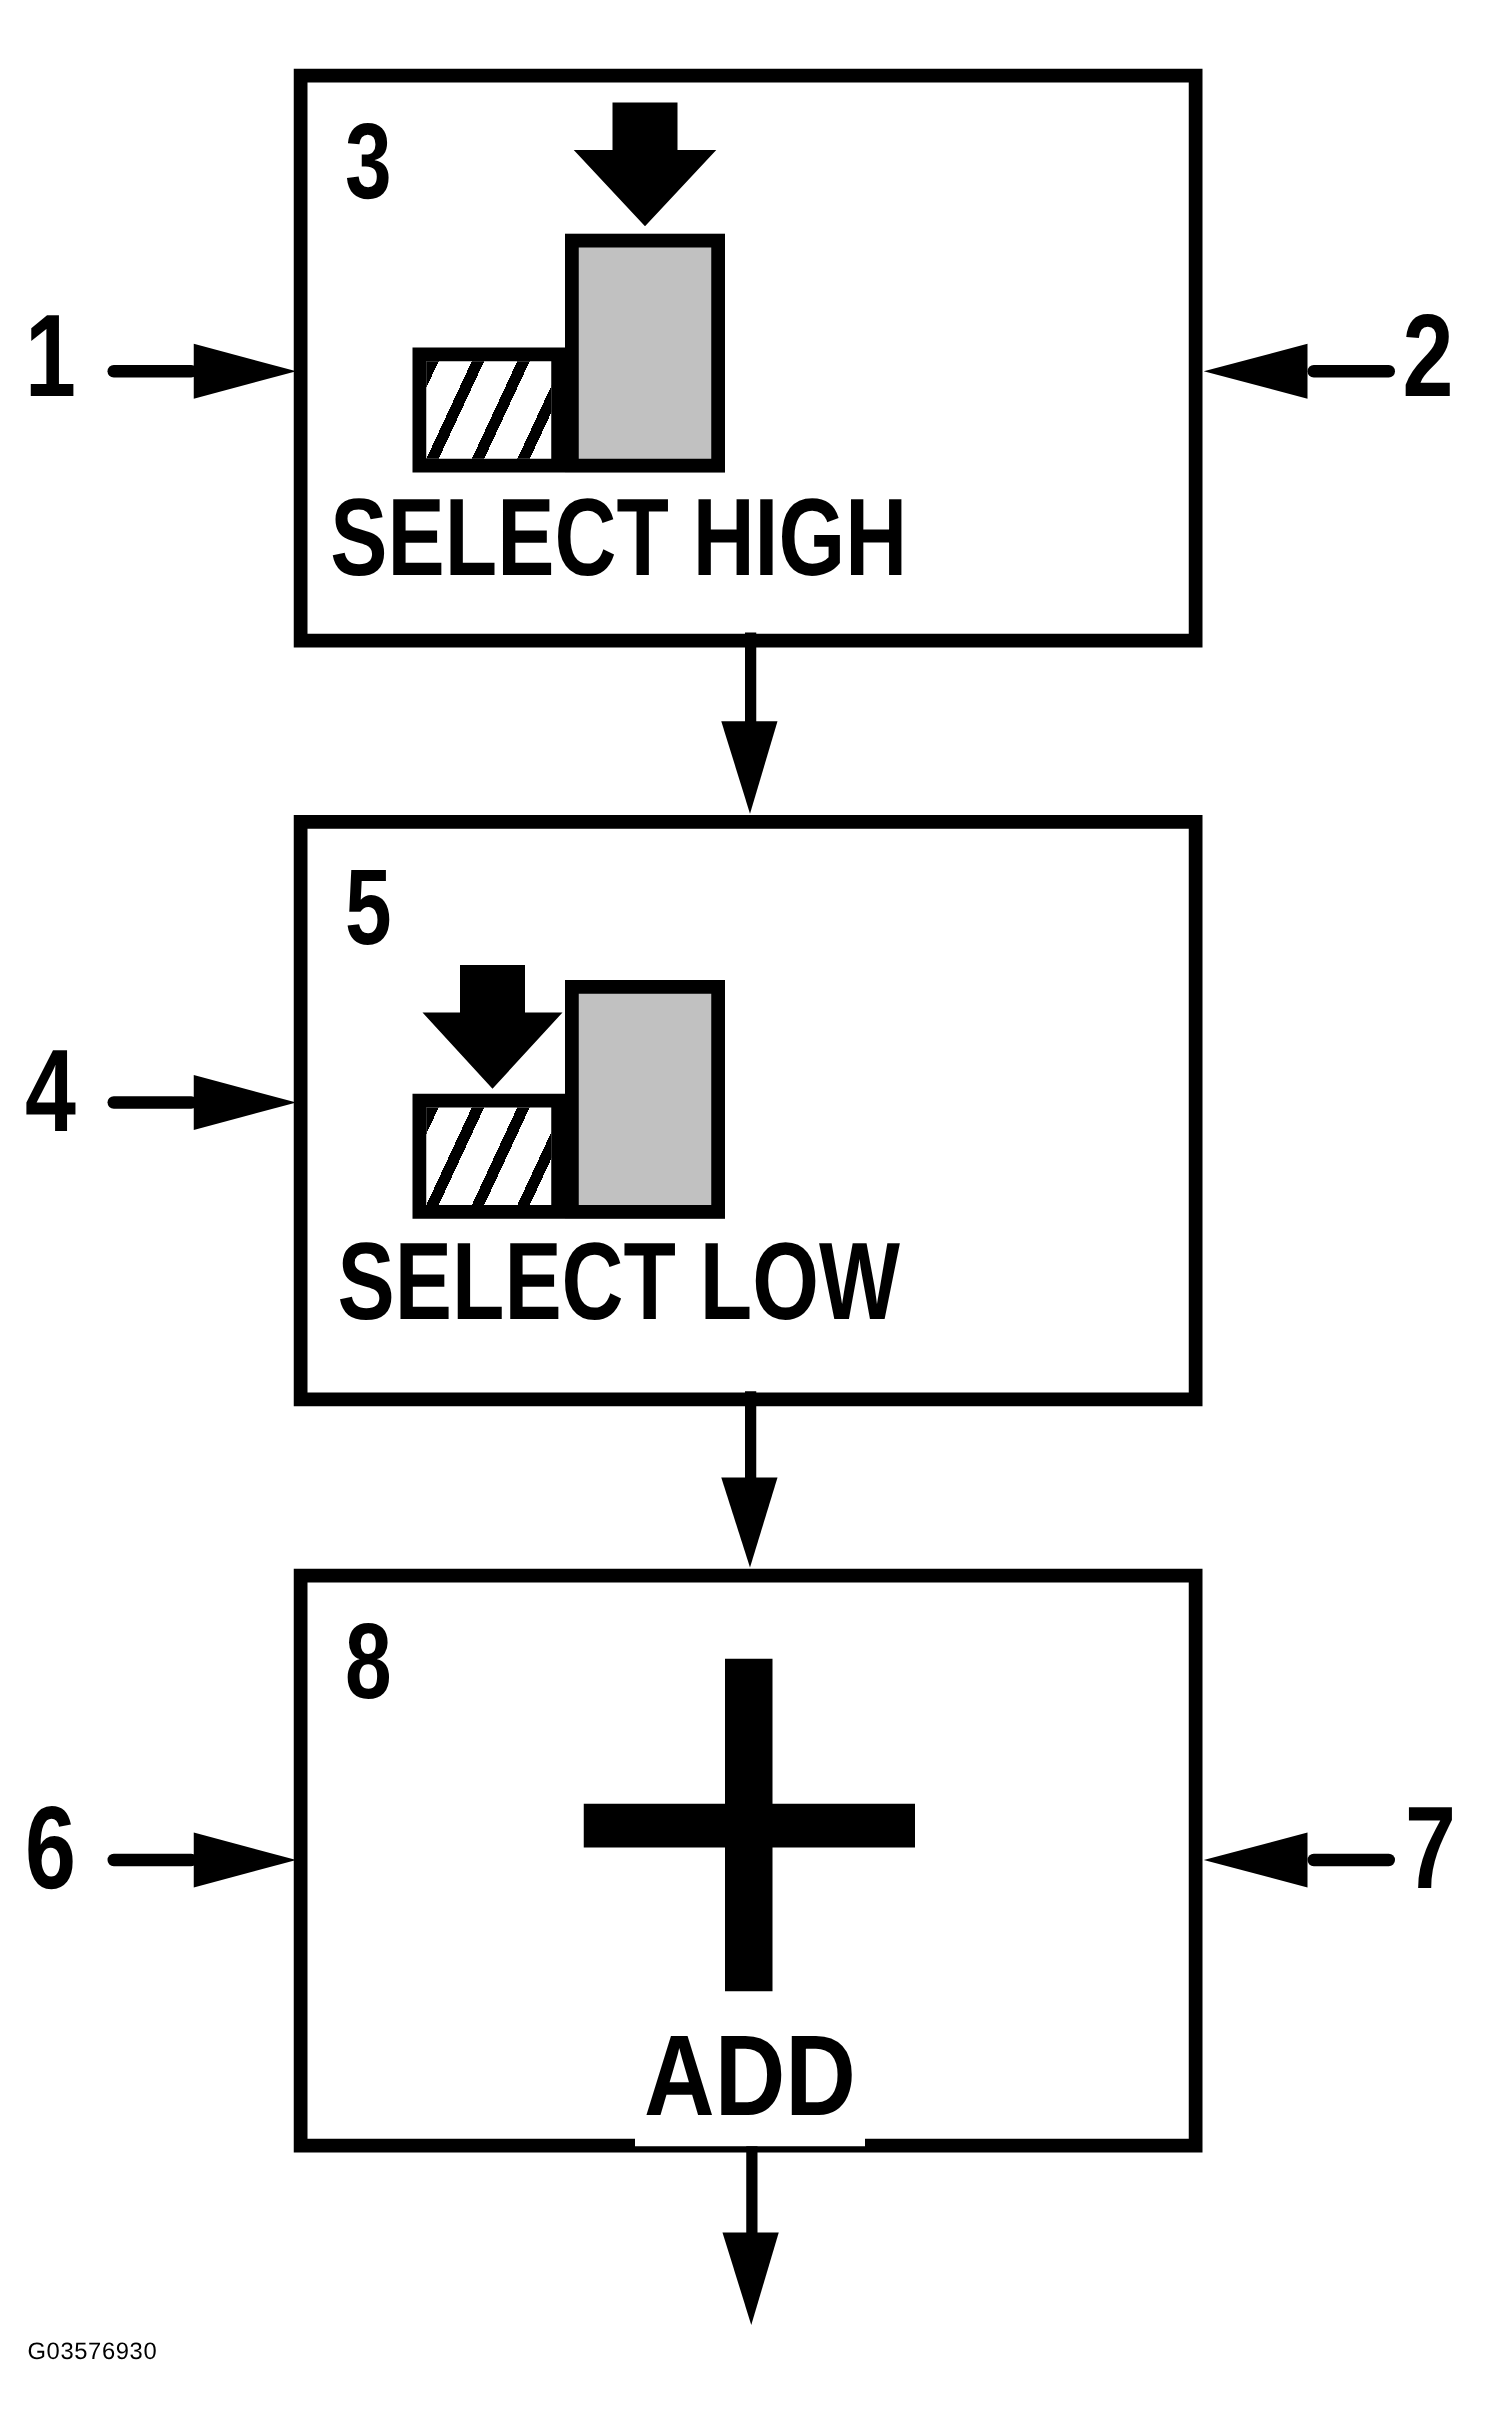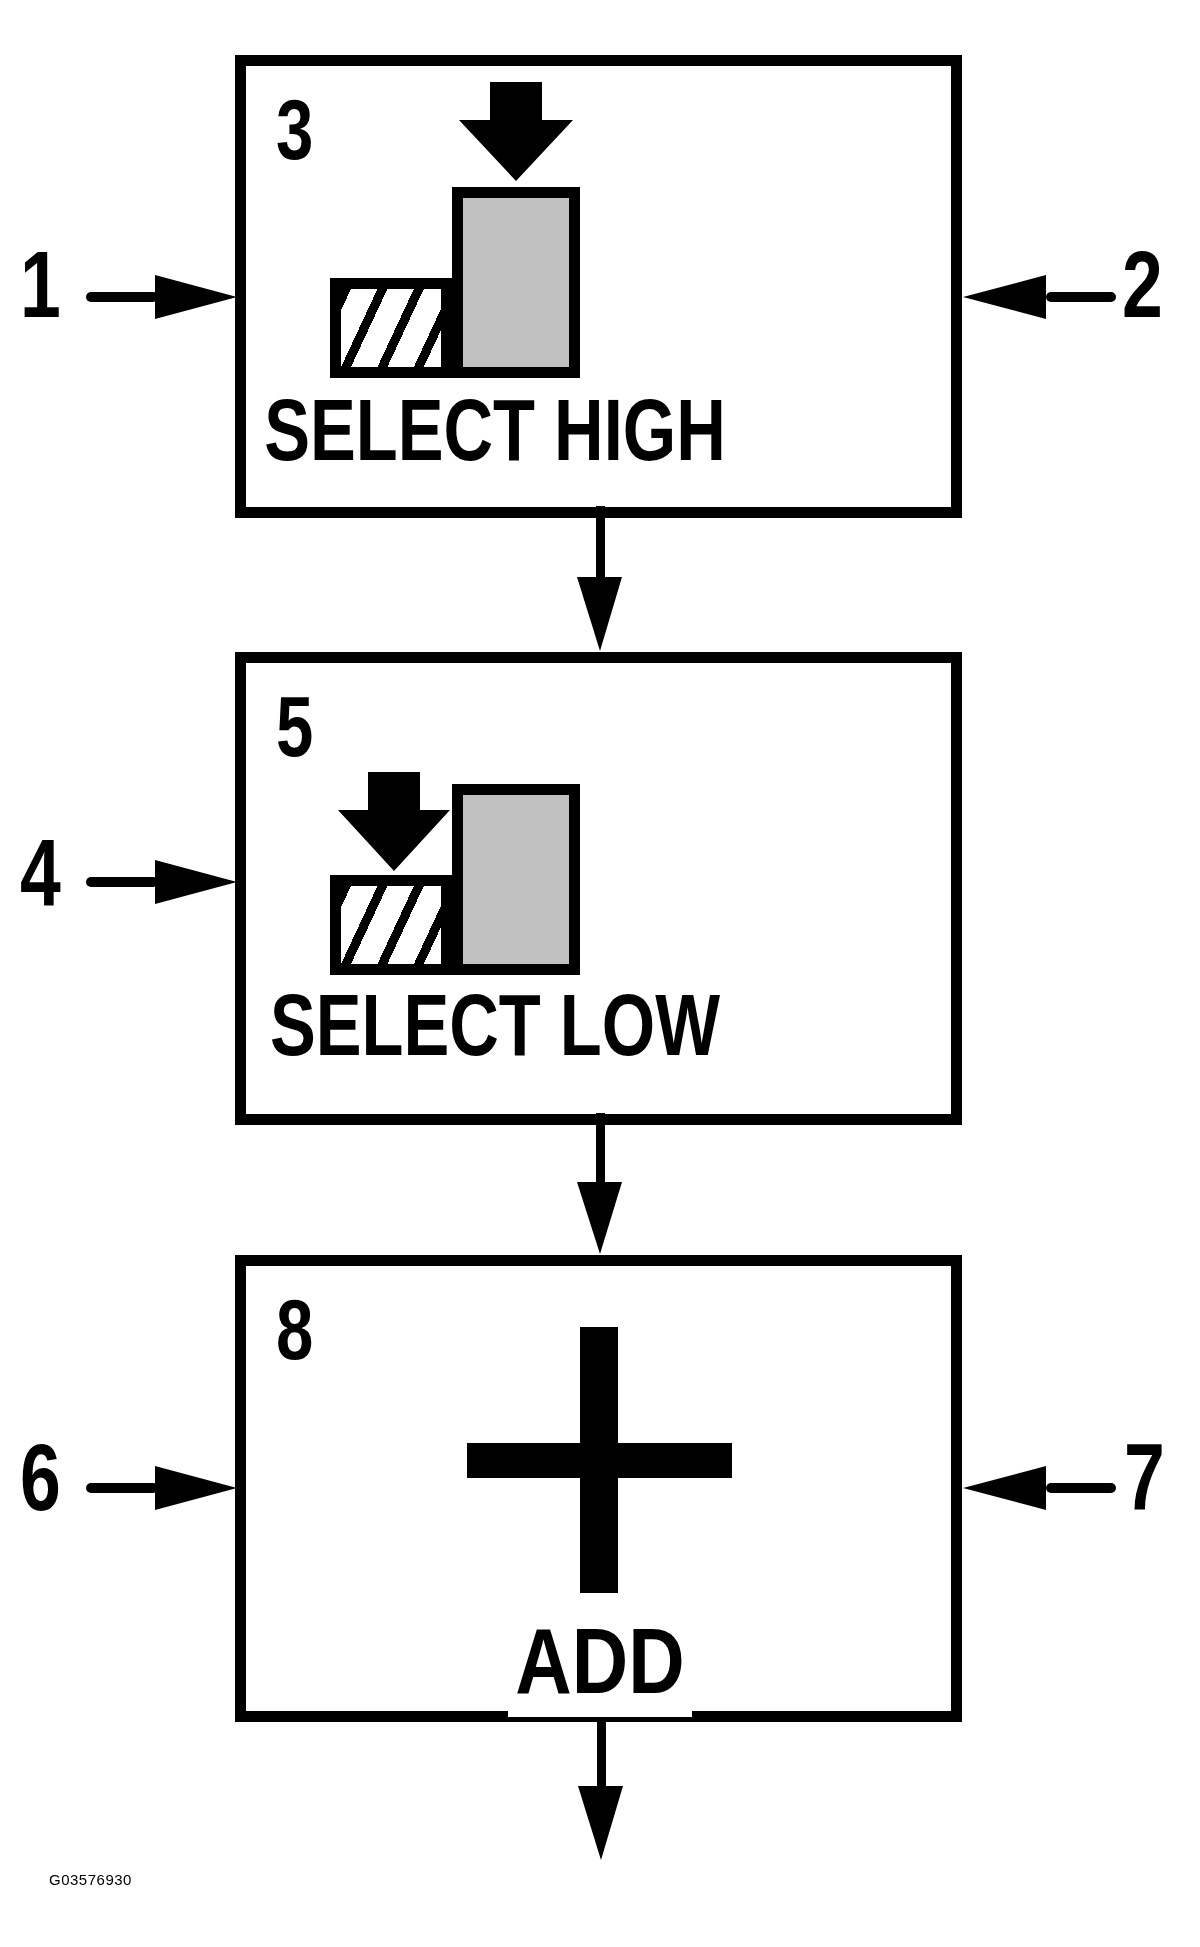--- a/index.html
+++ b/index.html
@@ -39,23 +39,22 @@
     position:absolute; font-size:94px; font-weight:bold; line-height:1;
     transform:scaleX(0.78); transform-origin:0 0; white-space:nowrap;
   }
   #c1 { left:20px;   top:238px; }
   #c2 { left:1122px; top:238px; }
   #c4 { left:20px;   top:826px; }
   #c6 { left:20px;   top:1431px; }
   #c7 { left:1124px; top:1431px; }
 
   .figure-code {
-    position:absolute; left:22px; top:1872px; font-size:15px; line-height:1;
+    position:absolute; left:22px; top:1872px; font-size:19px; line-height:1;
     letter-spacing:0.5px;
-    margin-left:27px;
   }
   svg.overlay { position:absolute; left:0; top:0; pointer-events:none; }
 </style>
 </head>
 <body>
 
 <div class="stage">
 
   <section class="box" id="box1">
     <div class="step-num">3</div>

